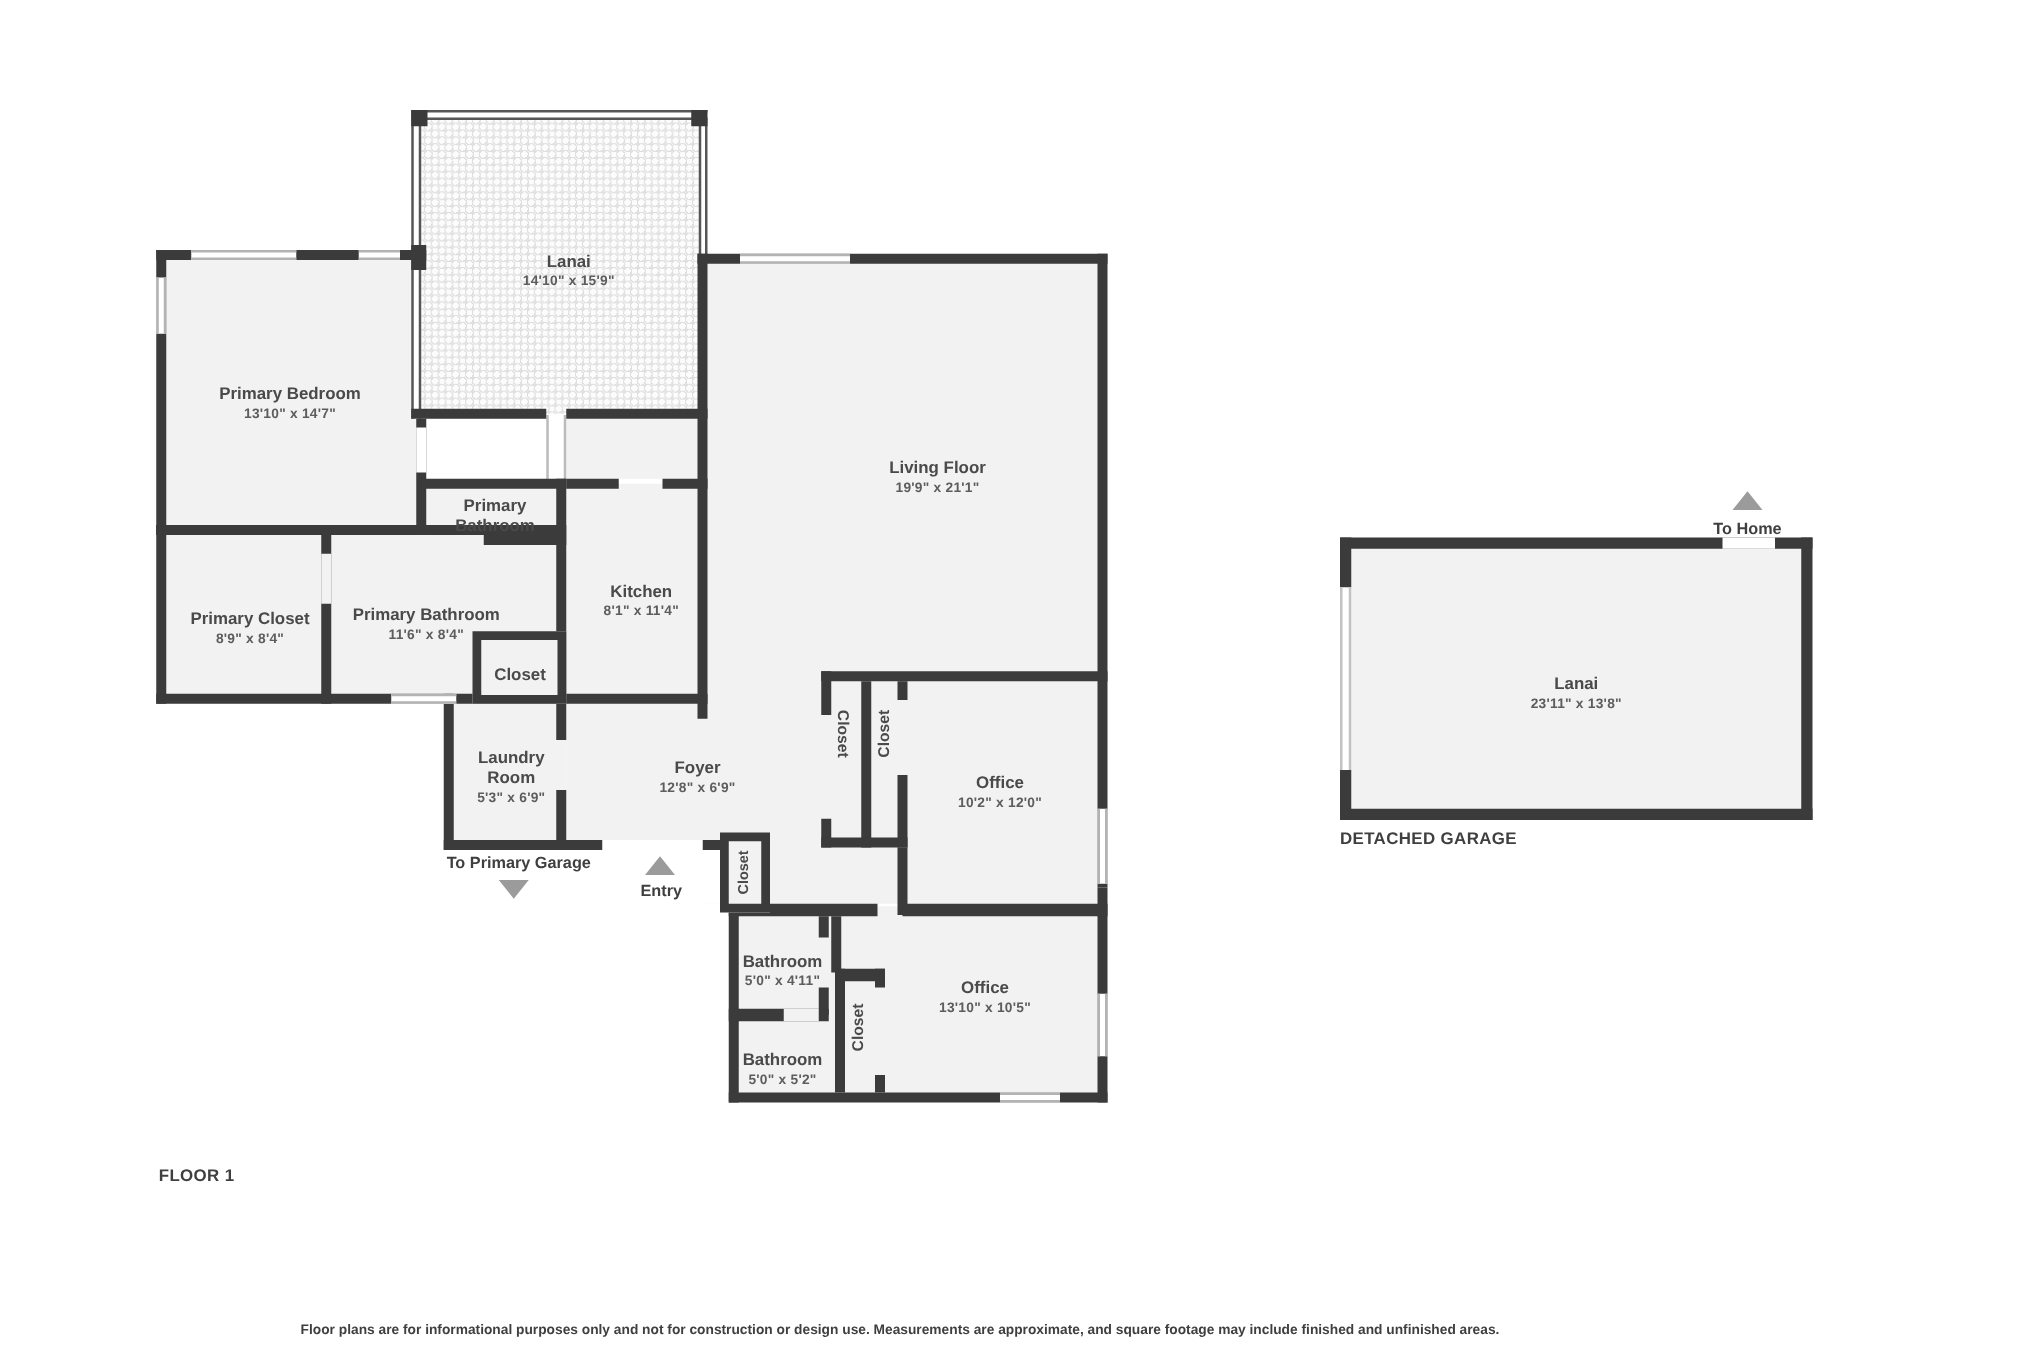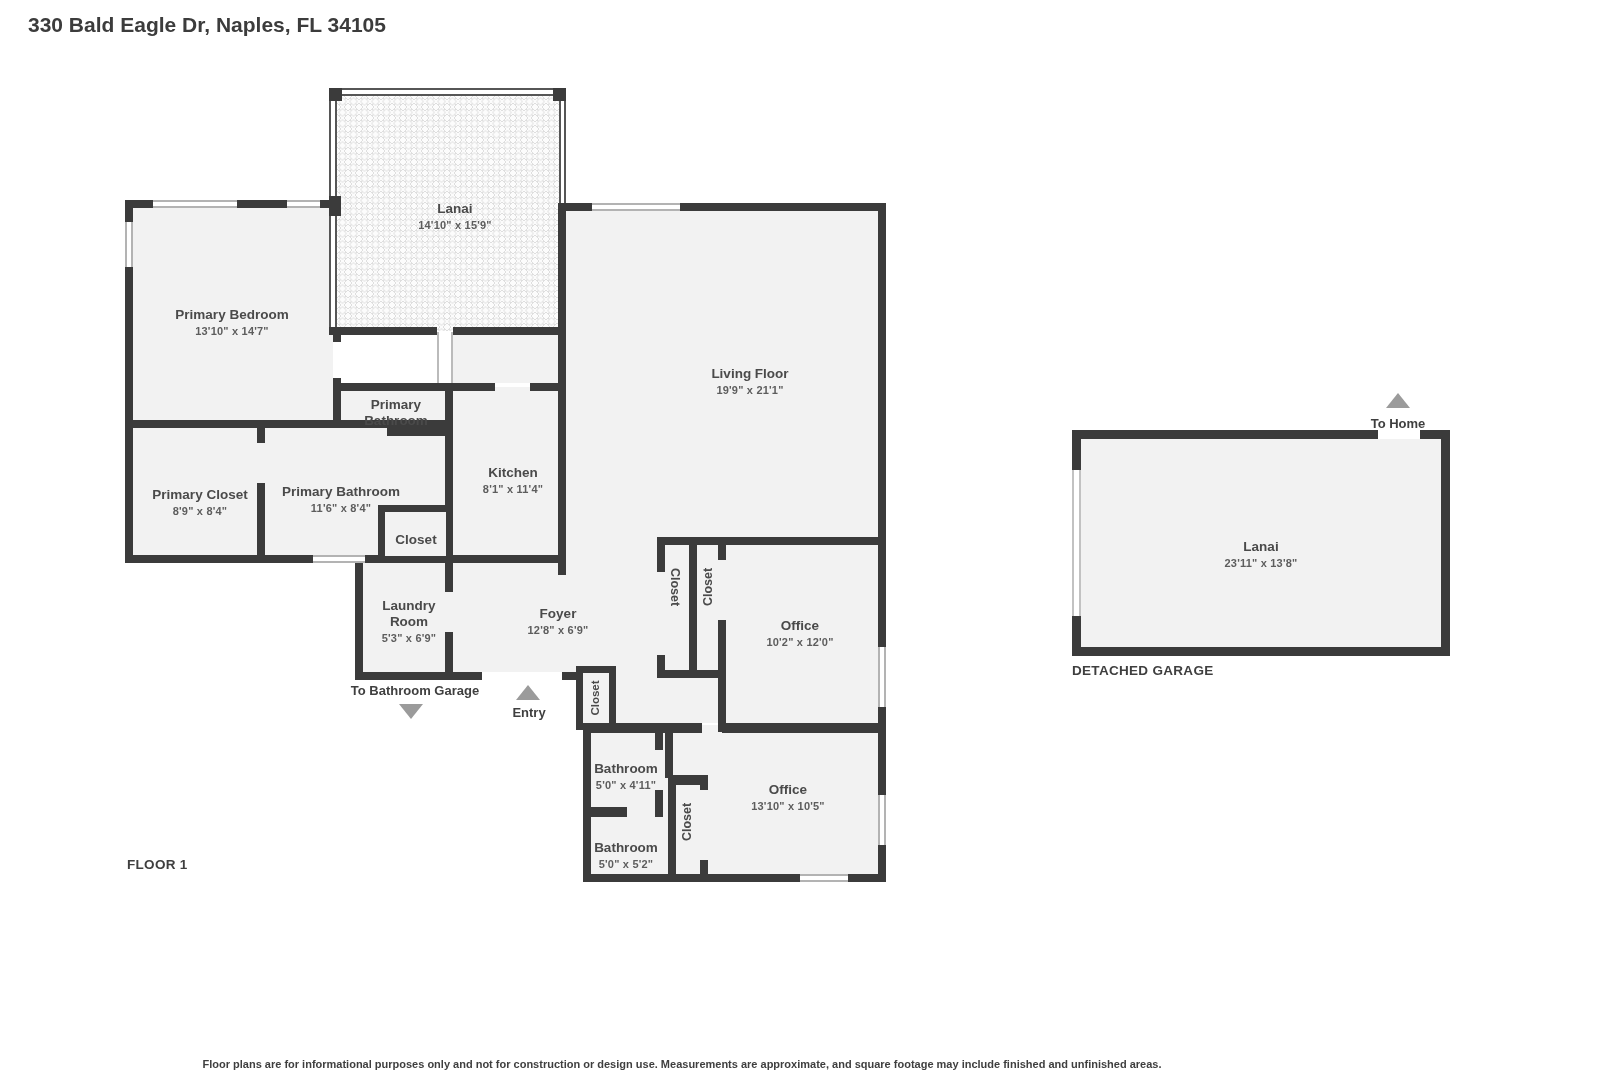--- a/index.html
+++ b/index.html
@@ -24,28 +24,27 @@
     font-weight:bold;font-size:13.5px;line-height:1.2;white-space:nowrap;z-index:10;}
   .rlabel .rdims{display:block;font-size:11px;font-weight:bold;color:#5d5d5d;margin-top:2px;letter-spacing:.2px;}
   .rlabel.wrap{white-space:normal;}
   .rlabel.vert{transform:translate(-50%,-50%) rotate(-90deg);}
   .rlabel.vert-flip{transform:translate(-50%,-50%) rotate(90deg);}
   .note{position:absolute;transform:translate(-50%,-50%);color:#3f3f3f;font-weight:bold;font-size:13px;white-space:nowrap;}
   .tri-up{position:absolute;width:0;height:0;border-left:12px solid transparent;border-right:12px solid transparent;border-bottom:15px solid #9b9b9b;}
   .tri-down{position:absolute;width:0;height:0;border-left:12px solid transparent;border-right:12px solid transparent;border-top:15px solid #9b9b9b;}
   .caption{position:absolute;color:#3f3f3f;font-weight:bold;font-size:13.5px;letter-spacing:.3px;}
   #title{position:absolute;left:28px;top:13px;font-size:21px;font-weight:bold;color:#3c3c3c;}
-  #footer{position:absolute;left:0;top:1058px;width:1364px;text-align:center;font-size:11px;font-weight:bold;color:#3f3f3f;}
+  #footer{position:absolute;left:0;top:1058px;width:1364px;text-align:center;font-size:11px;font-weight:bold;color:#3f3f3f;padding-left:38px;}
 </style>
 </head>
 <body>
 
 <div id="plan">
 
-  <div id="title">330 Bald Eagle Dr, Naples, FL 34105</div>
 
   <div class="fill" style="left:127px;top:202px;width:214px;height:226px;"></div>
   <div class="fill" style="left:127px;top:420px;width:324px;height:141px;"></div>
   <div class="fill" style="left:341px;top:387px;width:108px;height:45px;"></div>
   <div class="fill" style="left:449px;top:387px;width:113px;height:172px;"></div>
   <div class="fill" style="left:453px;top:335px;width:113px;height:48px;"></div>
   <div class="fill" style="left:560px;top:205px;width:324px;height:518px;"></div>
   <div class="fill" style="left:453px;top:560px;width:210px;height:116px;"></div>
   <div class="fill" style="left:357px;top:557px;width:94px;height:121px;"></div>
   <div class="fill" style="left:585px;top:725px;width:299px;height:155px;"></div>
@@ -197,24 +196,24 @@
   </div>
   <div class="rlabel" style="left:788px;top:798px;">
     <span class="rname">Office</span>
     <span class="rdims">13'10" x 10'5"</span>
   </div>
   <div class="rlabel" style="left:1261px;top:555px;">
     <span class="rname">Lanai</span>
     <span class="rdims">23'11" x 13'8"</span>
   </div>
 
-  <div class="note" style="left:415px;top:690px;">To Bathroom Garage</div>
+  <div class="note" style="left:415px;top:690px;">To Primary Garage</div>
   <div class="tri-down" style="left:399px;top:704px;"></div>
   <div class="tri-up" style="left:516px;top:685px;"></div>
   <div class="note" style="left:529px;top:712px;">Entry</div>
   <div class="tri-up" style="left:1386px;top:393px;"></div>
   <div class="note" style="left:1398px;top:423px;">To Home</div>
 
-  <div class="caption" style="left:127px;top:857px;">FLOOR 1</div>
+  <div class="caption" style="left:127px;top:933px;">FLOOR 1</div>
   <div class="caption" style="left:1072px;top:663px;">DETACHED GARAGE</div>
 
   <div id="footer">Floor plans are for informational purposes only and not for construction or design use. Measurements are approximate, and square footage may include finished and unfinished areas.</div>
 </div>
 
 </body></html>

